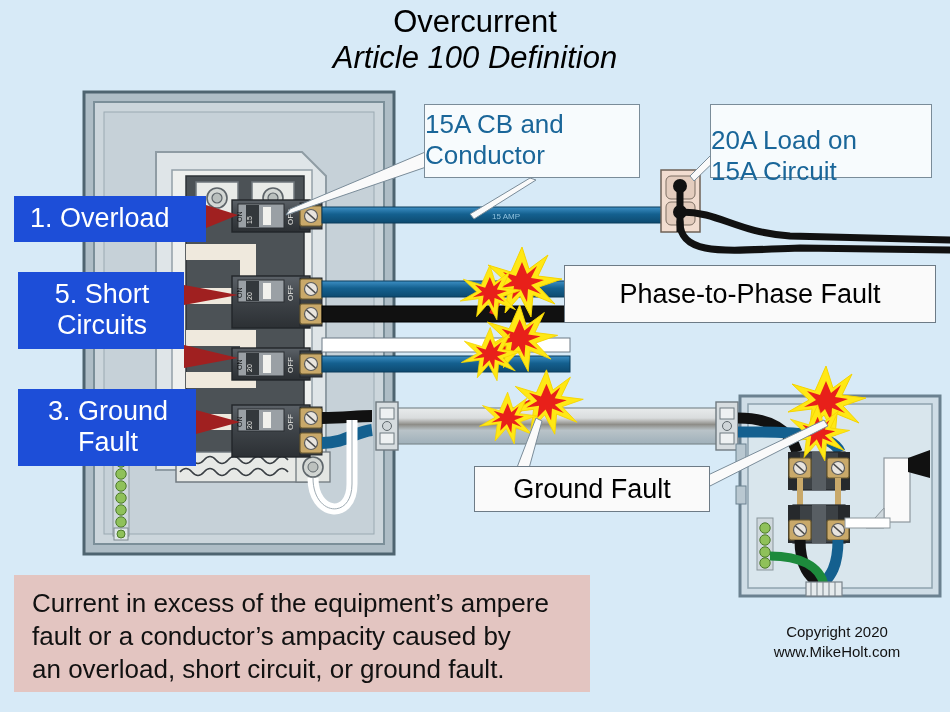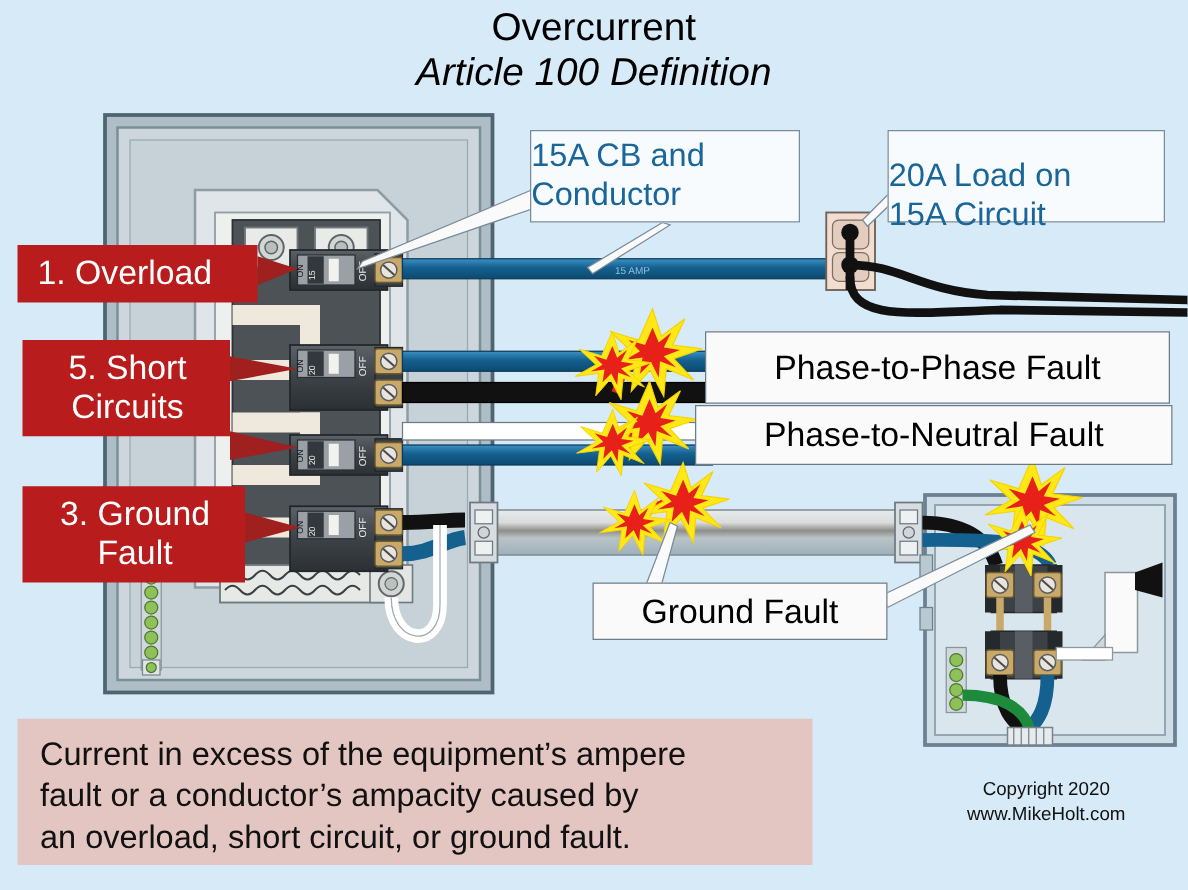--- a/index.html
+++ b/index.html
@@ -13,21 +13,21 @@
   #stage{position:absolute;left:0;top:0;width:950px;height:712px;}
   svg.layer{position:absolute;left:0;top:0;width:950px;height:712px;}
 
   
   .title-wrap{position:absolute;left:0;top:4px;width:950px;text-align:center;}
   .title-1{font-size:31px;color:#000;line-height:36px;}
   .title-2{font-size:31px;color:#000;font-style:italic;line-height:36px;}
 
   
   .red-banner{
-    position:absolute;background:#b91c1c;color:#fff;
+    position:absolute;background:#1d4ed8;color:#fff;
     font-size:27px;line-height:31px;
     padding:7px 14px 8px 16px;
     box-sizing:border-box;
     white-space:pre-line;
   }
   .red-banner.center{text-align:center;}
 
   
   .callout{
     position:absolute;background:#f7fbfd;border:1px solid #7a8c99;
@@ -35,21 +35,21 @@
   }
   .callout .txt{color:#1a6699;font-size:26px;line-height:31px;display:block;}
   .label-box{
     position:absolute;background:#fafafa;border:1px solid #6d7b86;
     box-sizing:border-box;display:flex;align-items:center;justify-content:center;
   }
   .label-box .txt{color:#000;font-size:27px;line-height:30px;}
 
   
   .definition{
-    position:absolute;left:14px;top:575px;width:636px;height:117px;
+    position:absolute;left:14px;top:575px;width:576px;height:117px;
     background:#e3c5c1;box-sizing:border-box;padding:12px 14px 0 18px;
   }
   .definition .txt{
     color:#111;font-size:26px;line-height:33px;display:block;
   }
   
   .copyright{
     position:absolute;left:742px;top:622px;width:190px;text-align:center;
     font-size:15px;line-height:20px;color:#111;
   }
@@ -351,23 +351,20 @@
 
   <div class="callout" style="left:710px;top:104px;width:222px;height:74px;padding-top:20px;">
     <span class="txt">20A Load on</span>
     <span class="txt">15A Circuit</span>
   </div>
 
   <div class="label-box" style="left:564px;top:265px;width:372px;height:58px;">
     <span class="txt">Phase-to-Phase Fault</span>
   </div>
 
-  <div class="label-box" style="left:556px;top:324px;width:382px;height:48px;">
-    <span class="txt">Phase-to-Neutral Fault</span>
-  </div>
 
   <div class="label-box" style="left:474px;top:466px;width:236px;height:46px;">
     <span class="txt">Ground Fault</span>
   </div>
 
   <div class="definition">
     <span class="txt">Current in excess of the equipment’s ampere</span>
     <span class="txt">fault or a conductor’s ampacity caused by</span>
     <span class="txt">an overload, short circuit, or ground fault.</span>
   </div>

